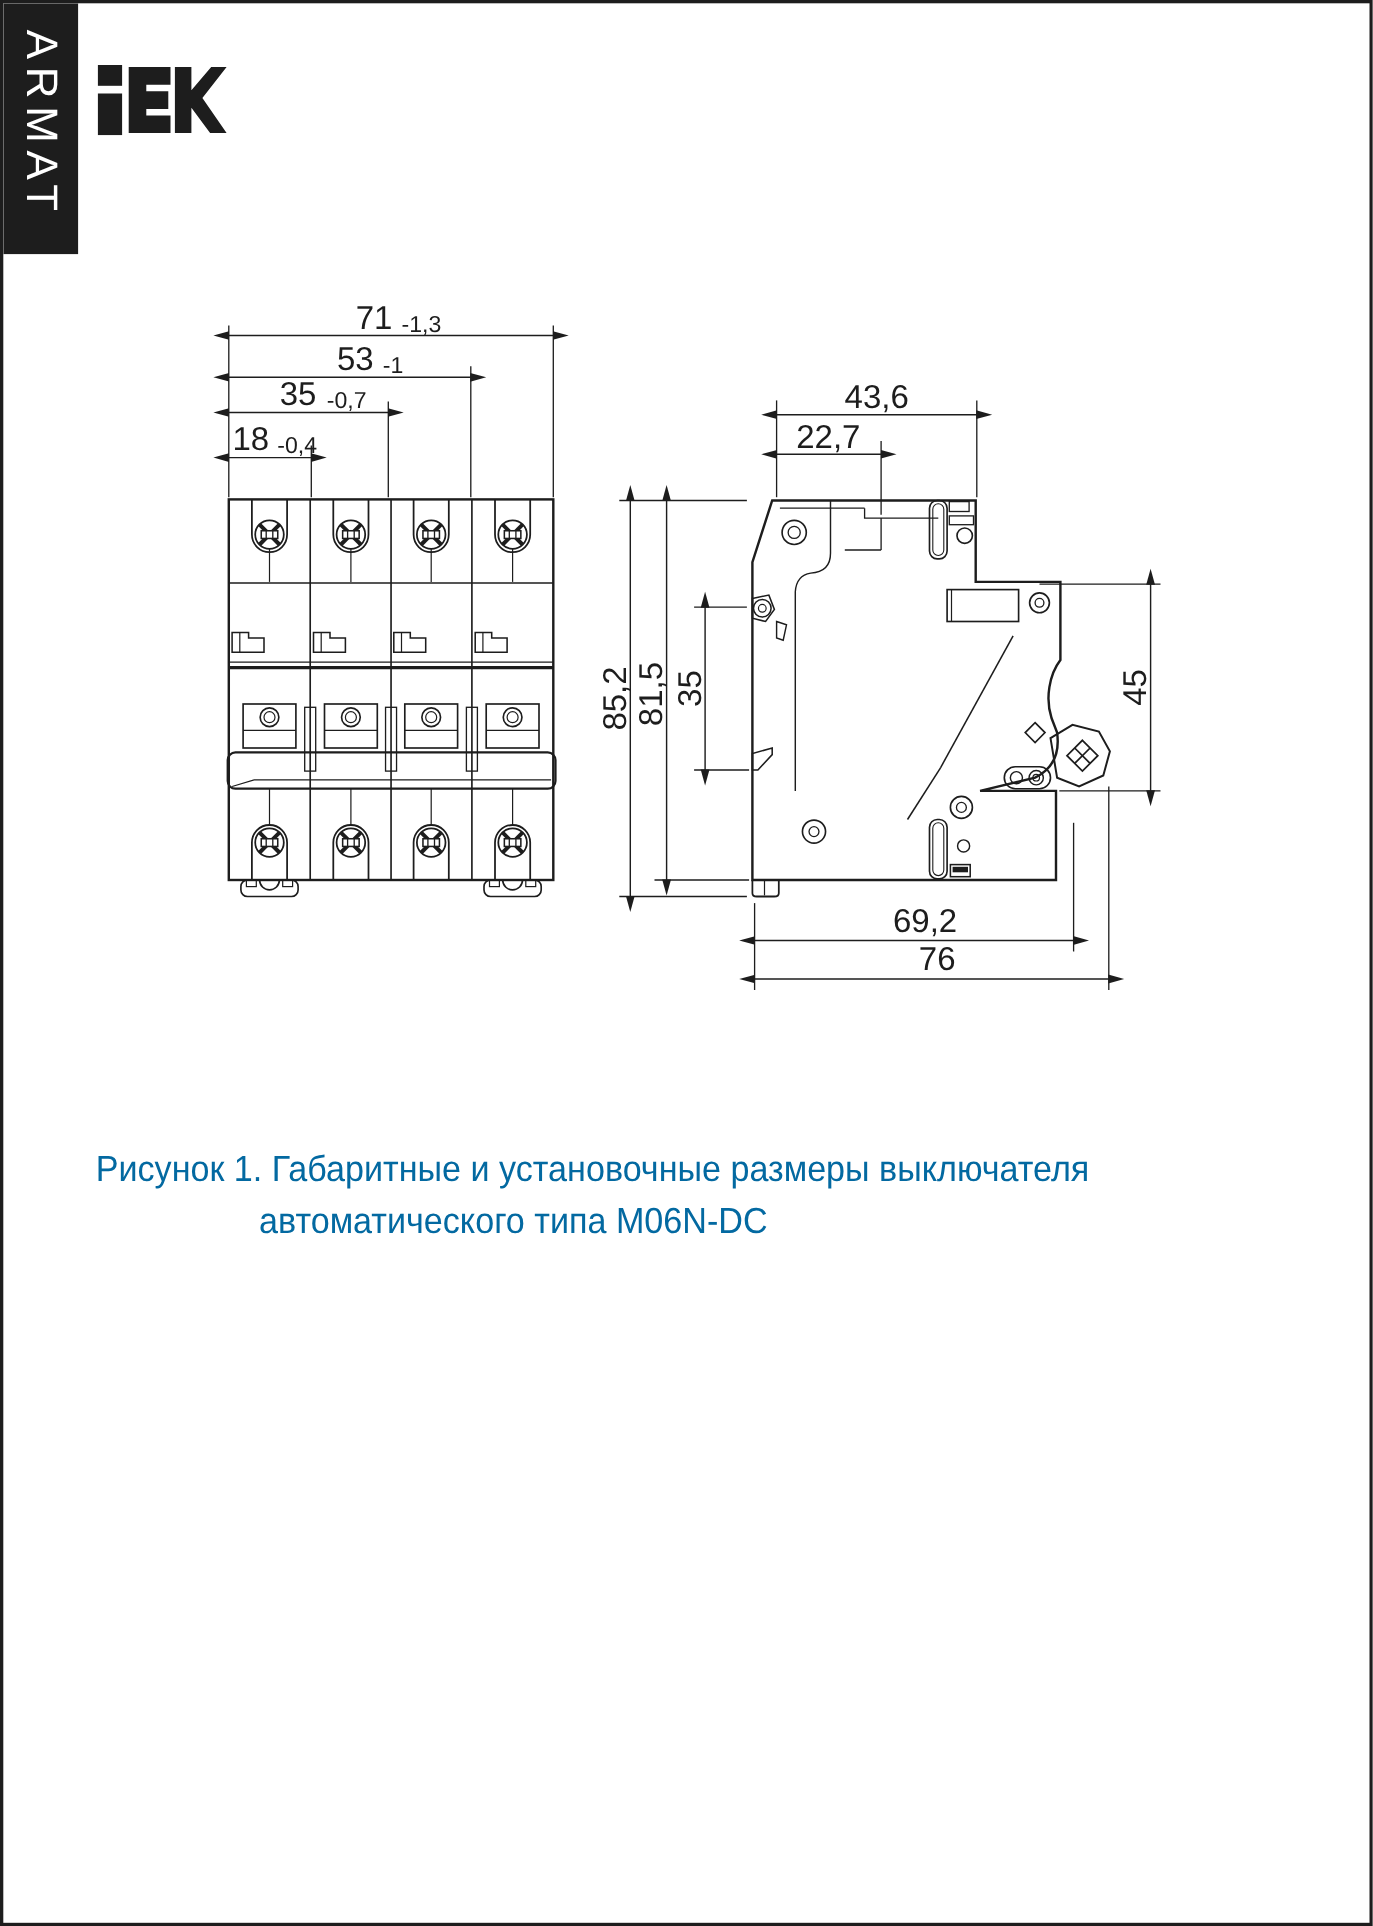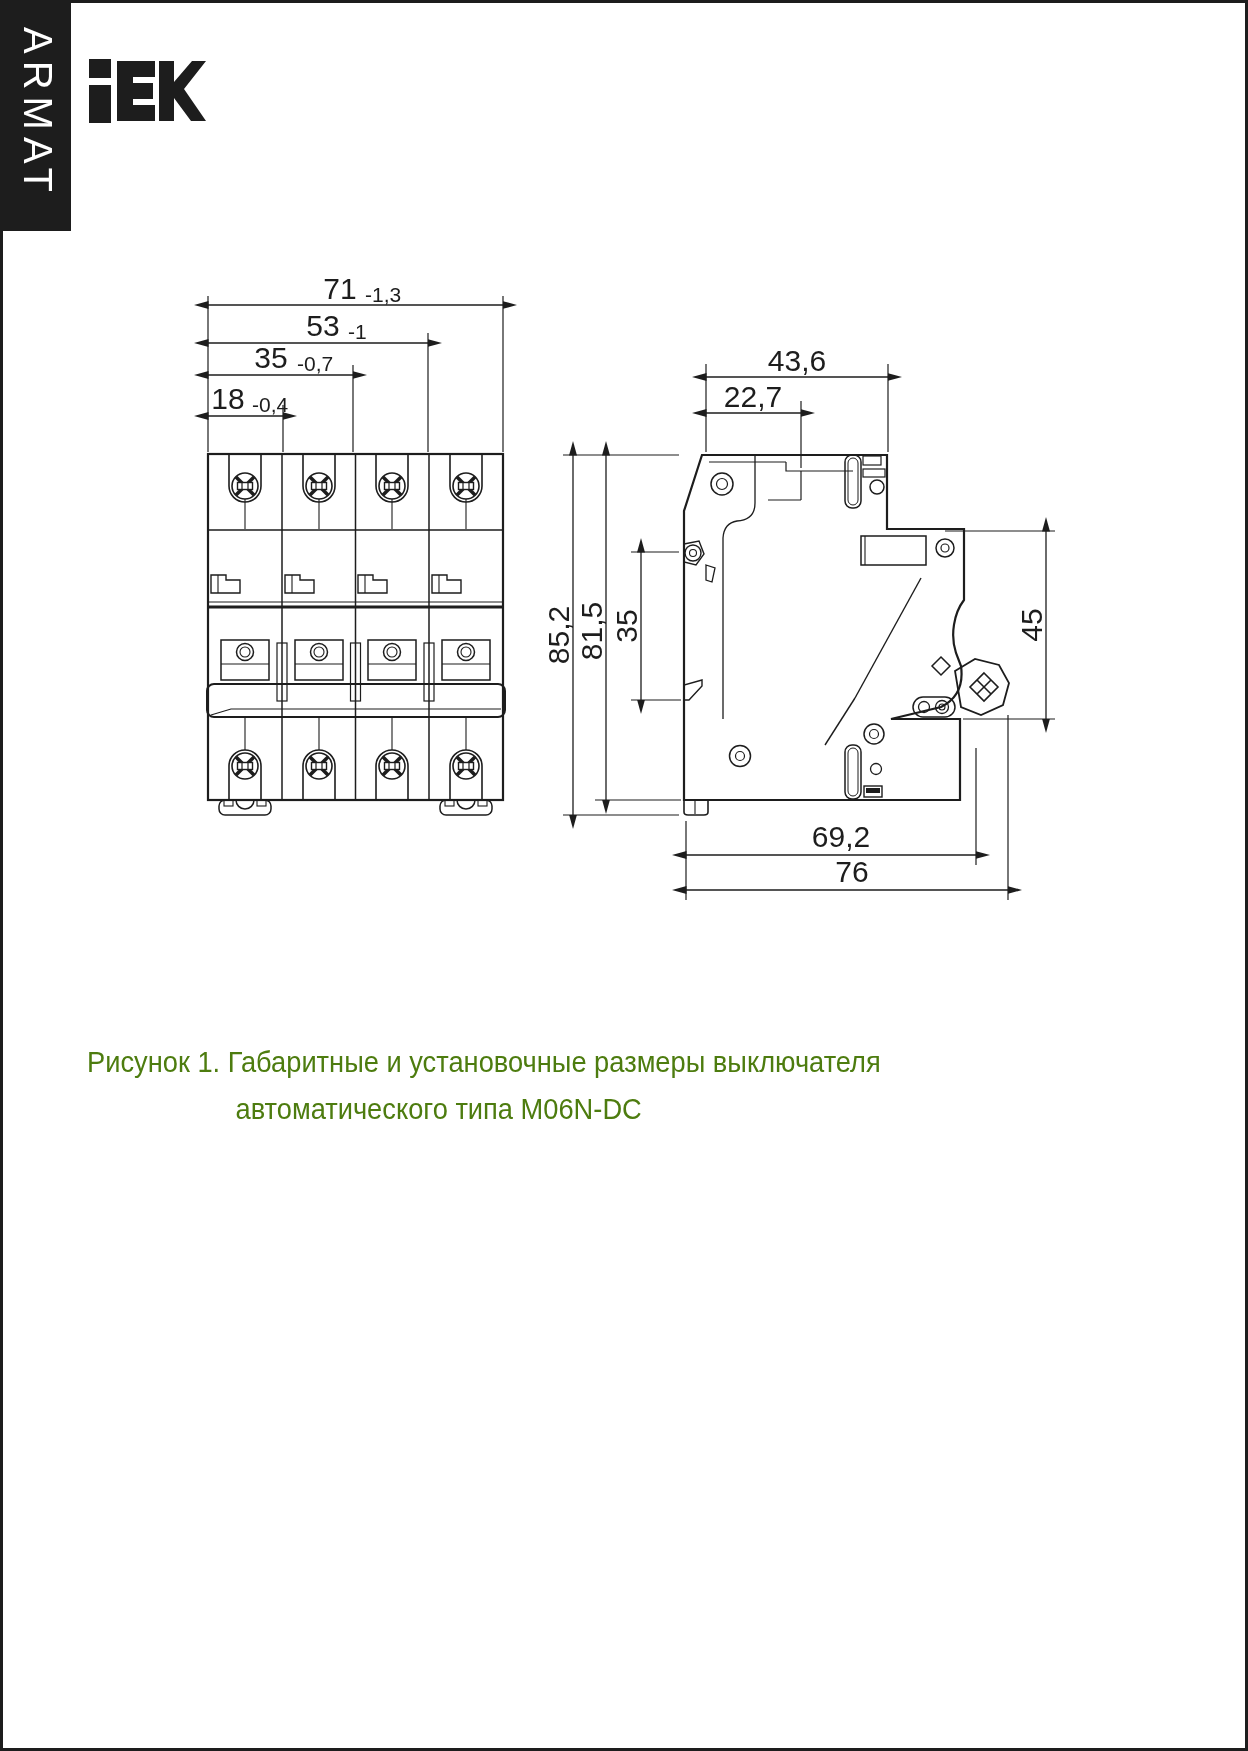--- a/index.html
+++ b/index.html
@@ -24,21 +24,21 @@
     padding-top:24px;
     font-family:"Liberation Sans", sans-serif;
   }
   .logo{position:absolute;left:84px;top:56px;}
   .drawing{position:absolute;left:0;top:0;}
   svg text{fill:#1d1d1d;font-family:"Liberation Sans", sans-serif;}
   .dim-main{font-size:30px;}
   .dim-tol{font-size:21px;}
   .caption{
     position:absolute;left:84px;top:1036px;width:900px;
-    font-size:29px;color:#4d7c0f;line-height:47px;
+    font-size:33px;color:#0369a1;line-height:47px;
   }
   .caption .line{transform:scaleX(0.94);transform-origin:left center;white-space:nowrap;}
   .caption .line2{padding-left:158px;}
 </style>
 </head>
 <body>
 
 <div class="page">
 
   <div class="banner">

